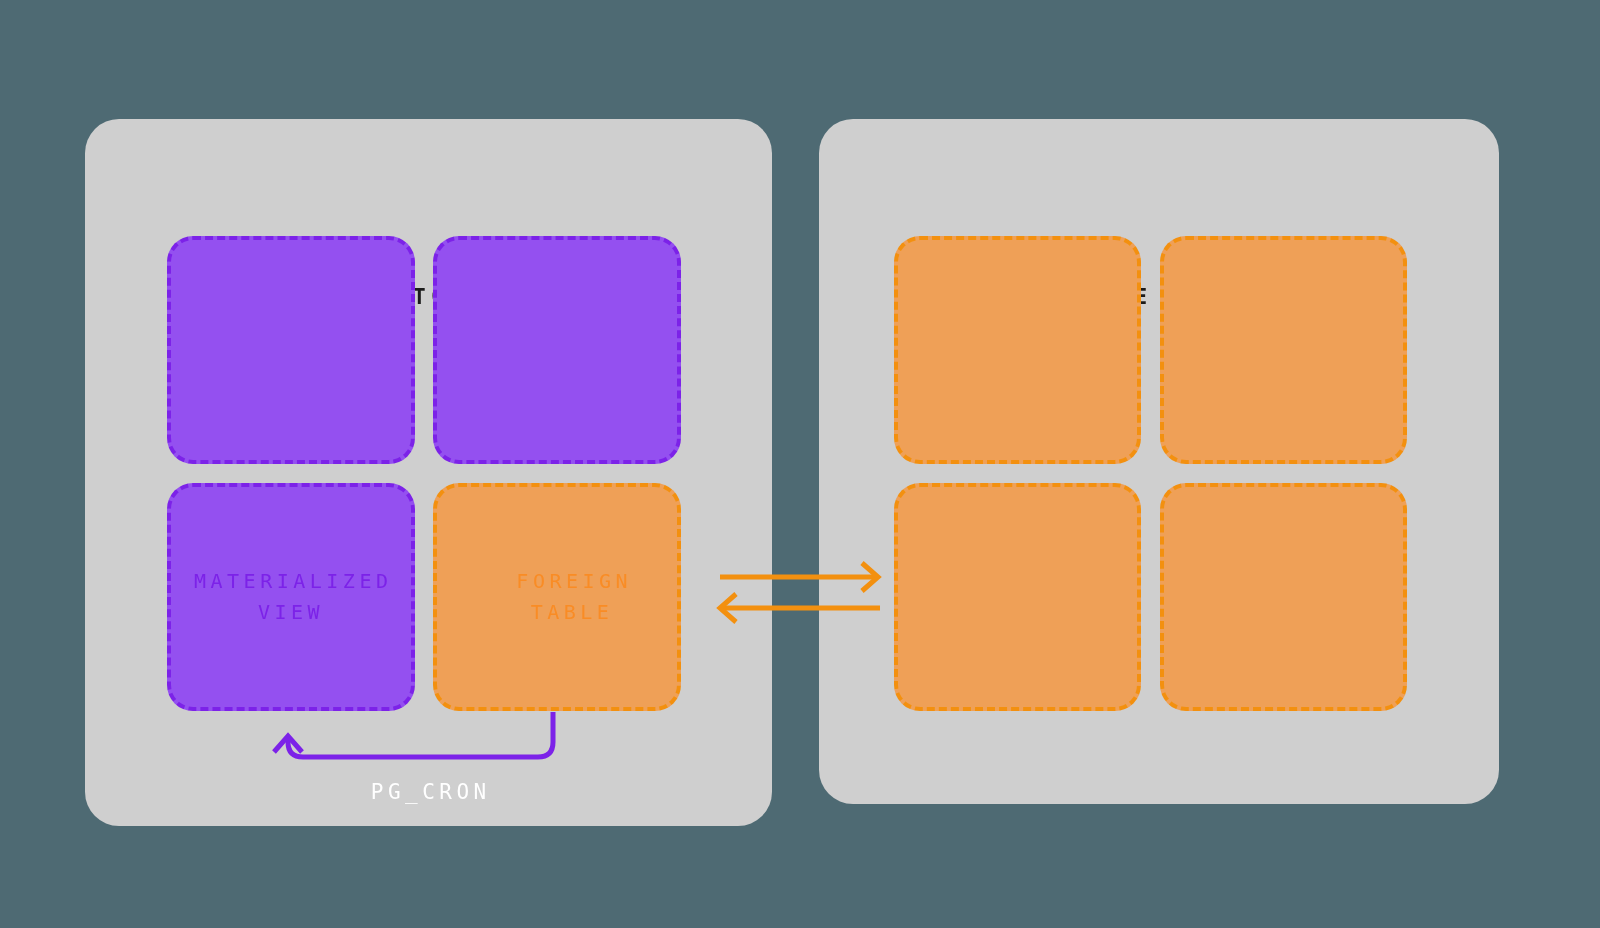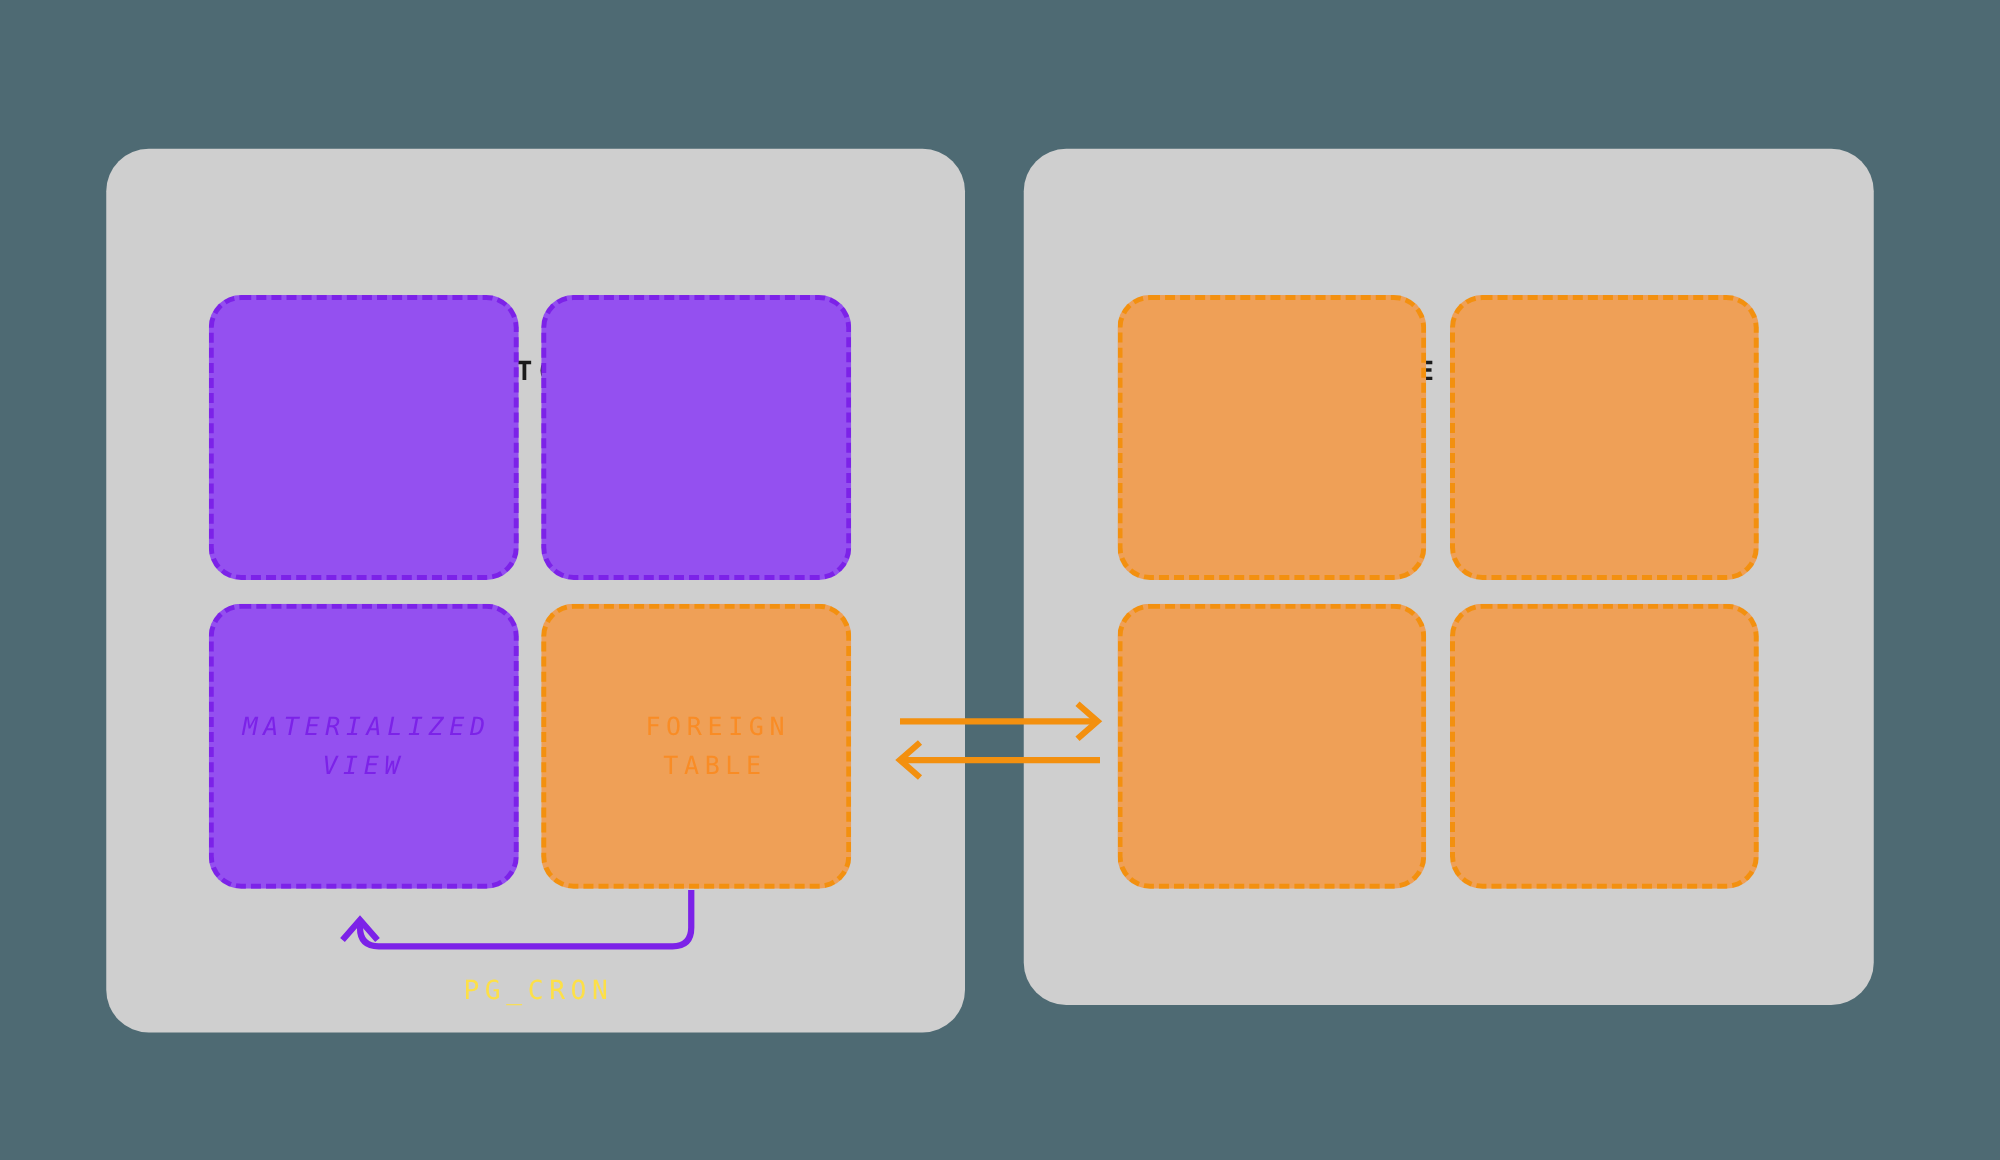--- a/index.html
+++ b/index.html
@@ -68,21 +68,20 @@
     letter-spacing: 4.5px;
     text-indent: 4.5px;
     line-height: 31px;
     font-family: "DejaVu Sans Mono", monospace;
     white-space: pre;
   }
   .box.purple {
     background: #9450f0;
     border: 4px dashed #7c22e8;
     color: #7c22e8;
-    font-style: italic;
   }
   .box.orange {
     background: #efa057;
     border: 4px dashed #f3900f;
     color: #f98c25;
     padding-left: 30px;
   }
 
   
   #pg-box-tl { left: 82px;  top: 117px; width: 248px; height: 228px; }
@@ -105,21 +104,21 @@
     height: 928px;
     pointer-events: none;
   }
 
   .cron-label {
     position: absolute;
     left: 85px;
     width: 687px;
     top: 780px;
     text-align: center;
-    color: #fde047;
+    color: #ffffff;
     font-size: 21px;
     letter-spacing: 4.5px;
     text-indent: 4.5px;
     font-family: "DejaVu Sans Mono", monospace;
   }
 </style>
 </head>
 <body style="background: rgb(78, 106, 115);">
 
 <div id="stage">

